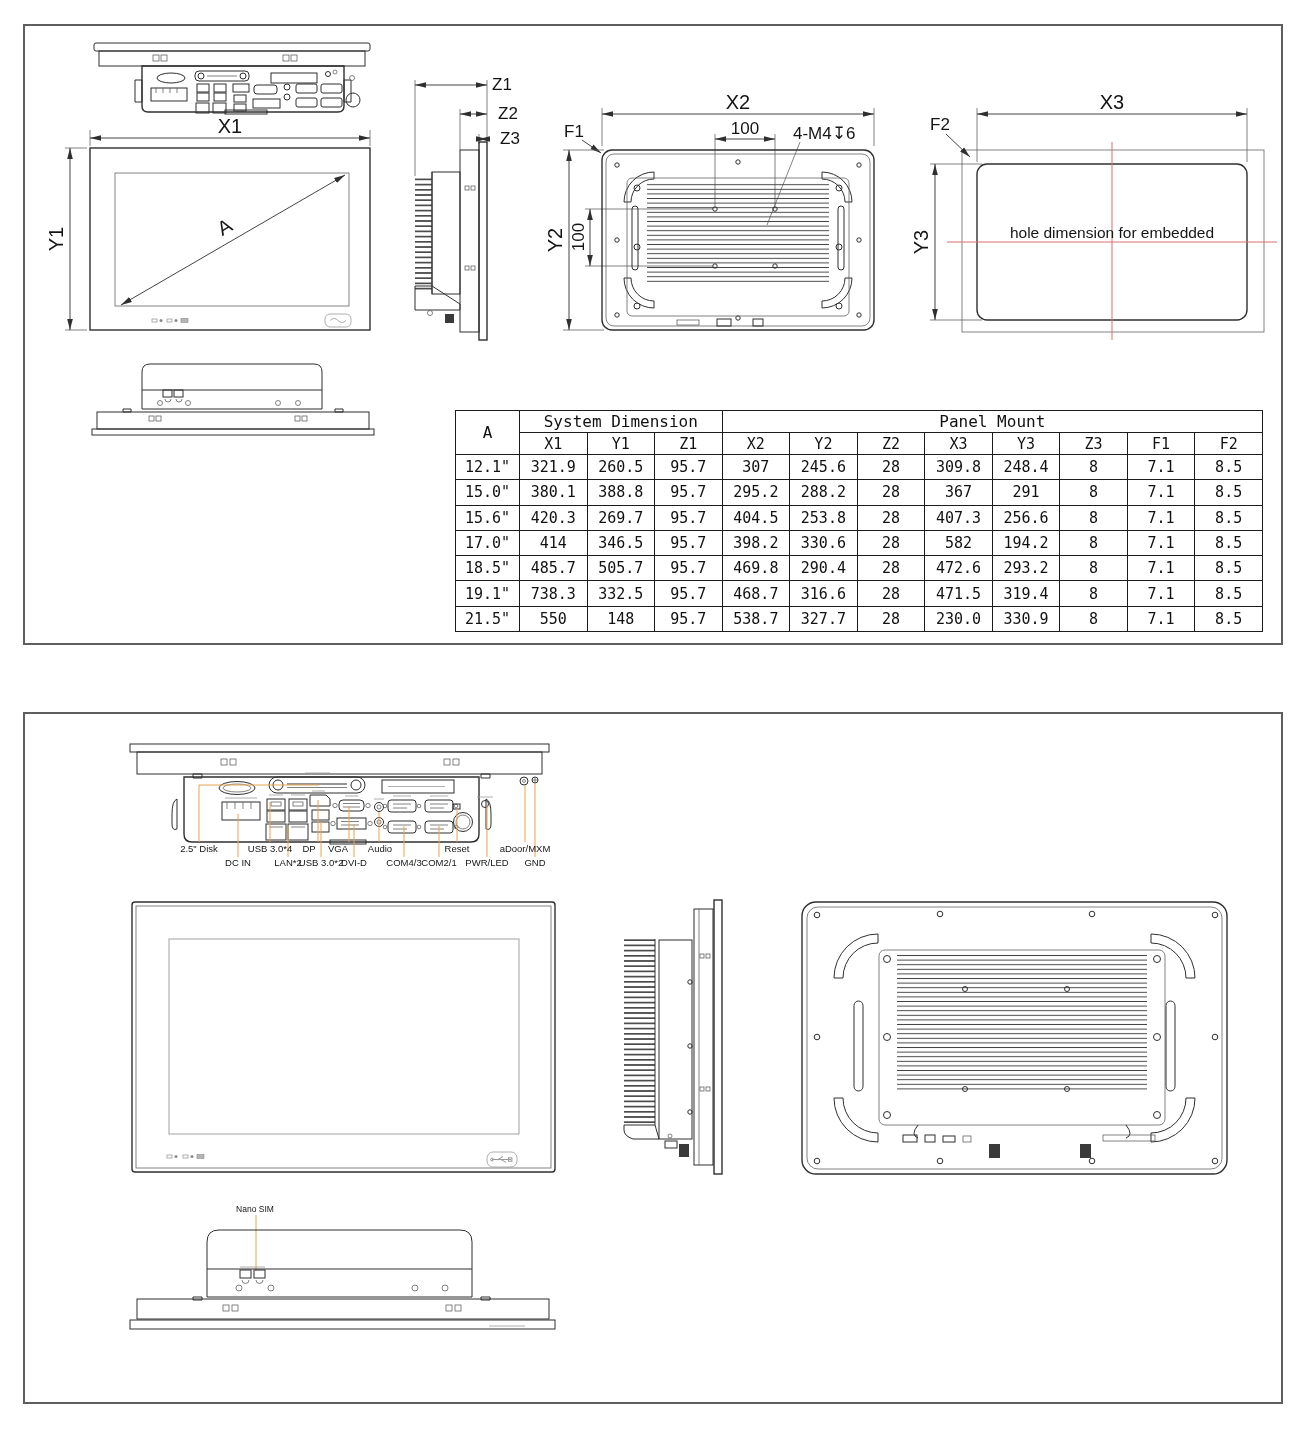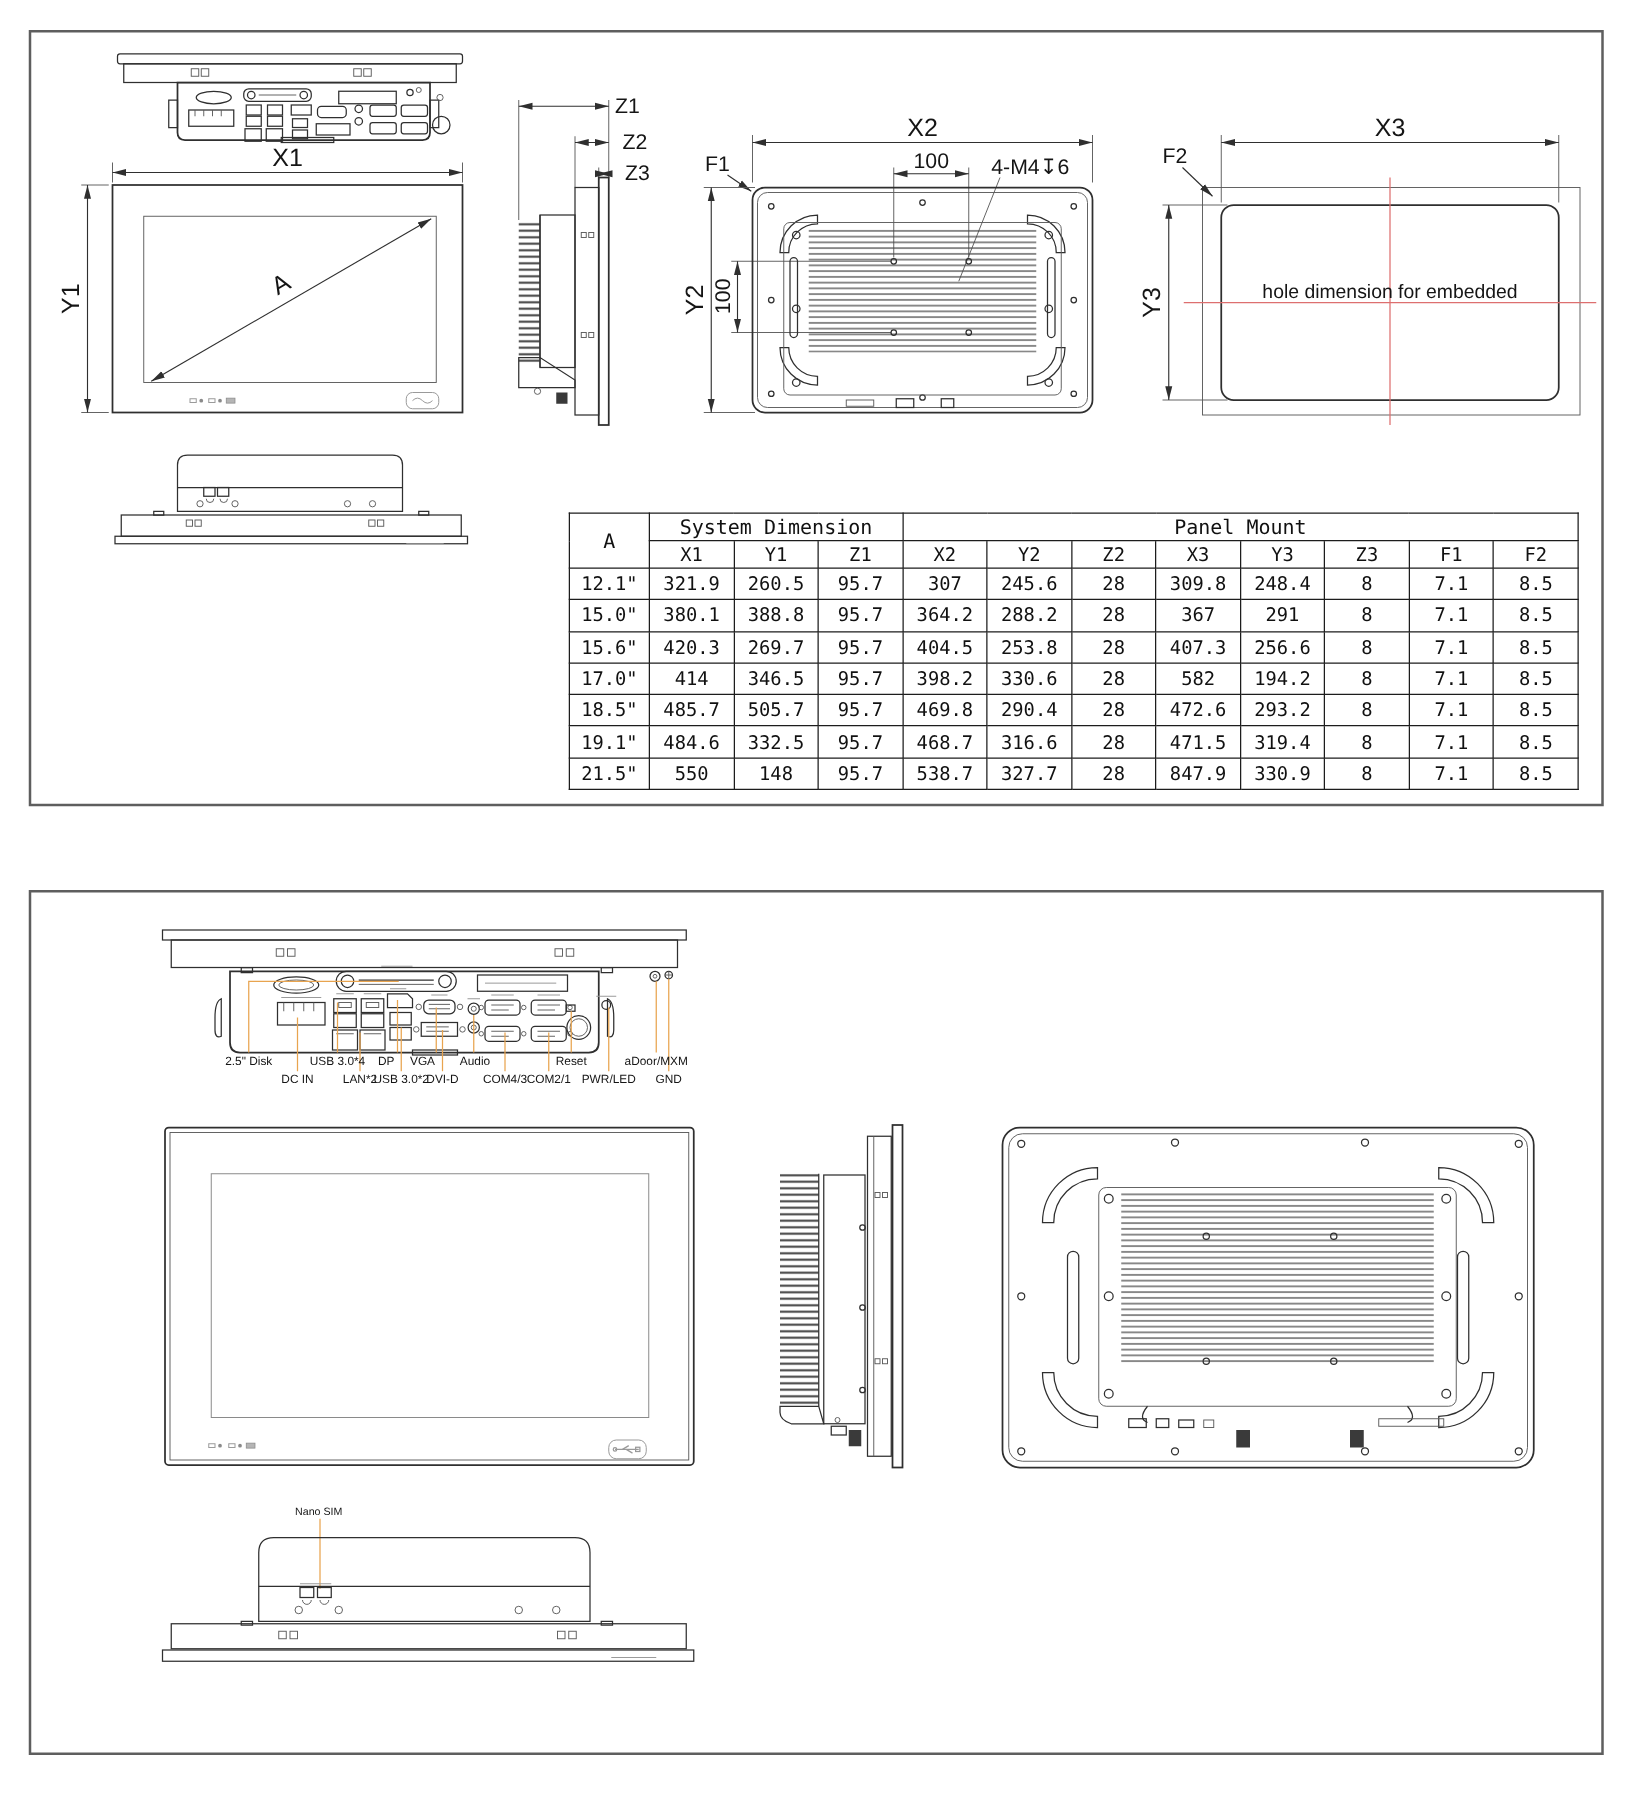--- a/index.html
+++ b/index.html
@@ -306,21 +306,21 @@
           <td>248.4</td>
           <td>8</td>
           <td>7.1</td>
           <td>8.5</td>
         </tr>
         <tr>
           <td>15.0"</td>
           <td>380.1</td>
           <td>388.8</td>
           <td>95.7</td>
-          <td>364.2</td>
+          <td>295.2</td>
           <td>288.2</td>
           <td>28</td>
           <td>367</td>
           <td>291</td>
           <td>8</td>
           <td>7.1</td>
           <td>8.5</td>
         </tr>
         <tr>
           <td>15.6"</td>
@@ -359,41 +359,41 @@
           <td>290.4</td>
           <td>28</td>
           <td>472.6</td>
           <td>293.2</td>
           <td>8</td>
           <td>7.1</td>
           <td>8.5</td>
         </tr>
         <tr>
           <td>19.1"</td>
-          <td>484.6</td>
+          <td>738.3</td>
           <td>332.5</td>
           <td>95.7</td>
           <td>468.7</td>
           <td>316.6</td>
           <td>28</td>
           <td>471.5</td>
           <td>319.4</td>
           <td>8</td>
           <td>7.1</td>
           <td>8.5</td>
         </tr>
         <tr>
           <td>21.5"</td>
           <td>550</td>
           <td>148</td>
           <td>95.7</td>
           <td>538.7</td>
           <td>327.7</td>
           <td>28</td>
-          <td>847.9</td>
+          <td>230.0</td>
           <td>330.9</td>
           <td>8</td>
           <td>7.1</td>
           <td>8.5</td>
         </tr>
       </tbody>
 </table>
 </section>
 
 <section id="frame-bottom" class="frame">

